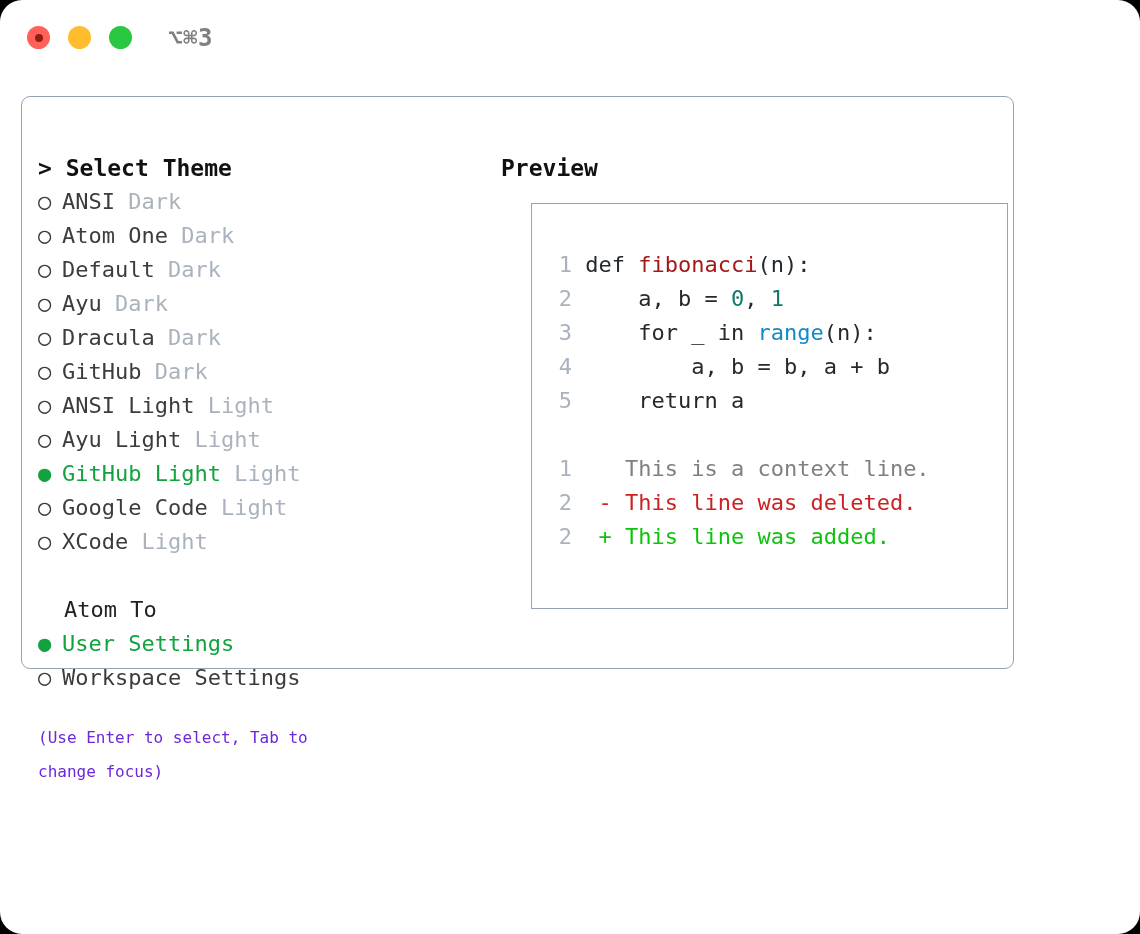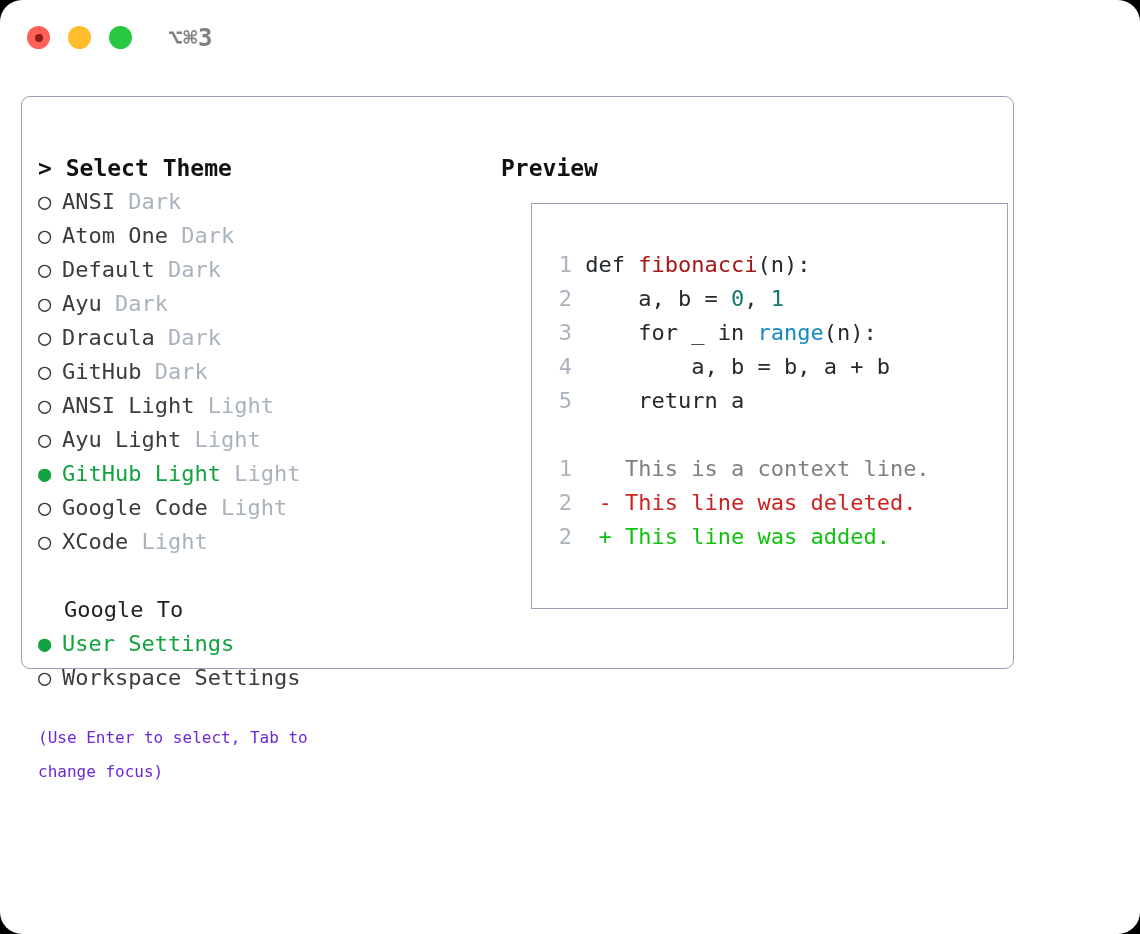--- a/index.html
+++ b/index.html
@@ -219,21 +219,21 @@
           <div class="theme-row"><span class="bullet">○</span><span class="theme-name">GitHub</span> <span class="theme-kind">Dark</span></div>
           <div class="theme-row"><span class="bullet">○</span><span class="theme-name">ANSI Light</span> <span class="theme-kind">Light</span></div>
           <div class="theme-row"><span class="bullet">○</span><span class="theme-name">Ayu Light</span> <span class="theme-kind">Light</span></div>
           <div class="theme-row selected"><span class="bullet">●</span><span class="theme-name">GitHub Light</span> <span class="theme-kind">Light</span></div>
           <div class="theme-row"><span class="bullet">○</span><span class="theme-name">Google Code</span> <span class="theme-kind">Light</span></div>
           <div class="theme-row"><span class="bullet">○</span><span class="theme-name">XCode</span> <span class="theme-kind">Light</span></div>
         </div>
 
       <div class="section-gap"></div>
 
-      <div class="apply-heading">Google To</div>
+      <div class="apply-heading">Atom To</div>
 
       <div id="apply-list">
           <div class="apply-row selected"><span class="bullet">●</span><span class="apply-label">User Settings</span></div>
           <div class="apply-row"><span class="bullet">○</span><span class="apply-label">Workspace Settings</span></div>
         </div>
 
       <div class="hint">(Use Enter to select, Tab to
 change focus)</div>
     </div>
 

